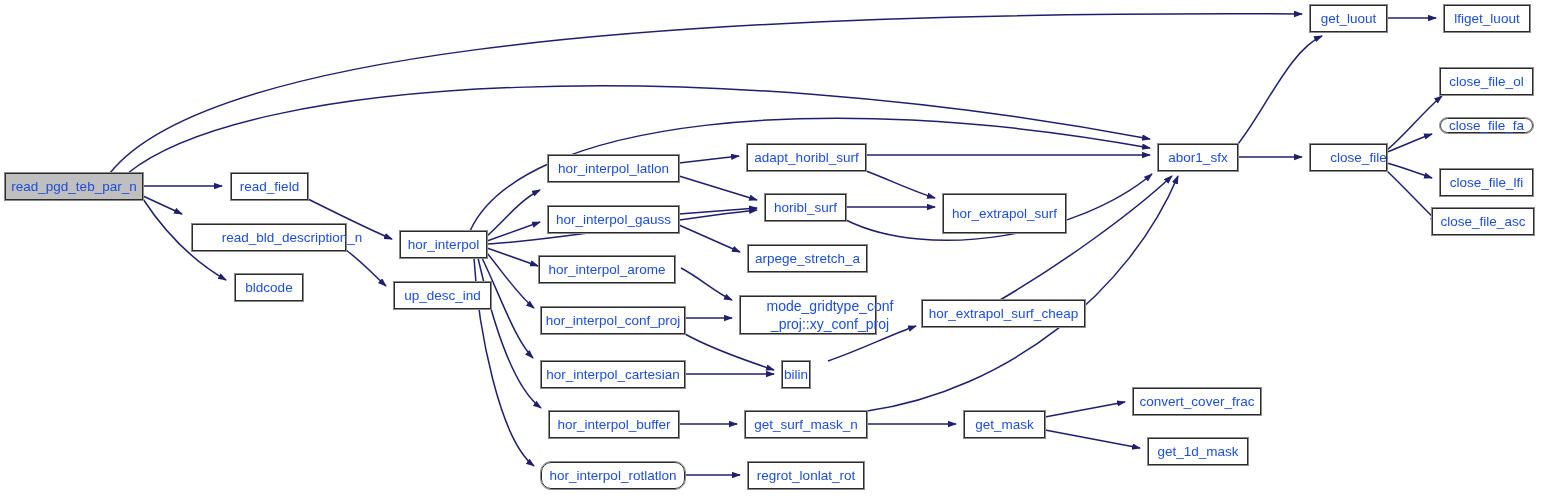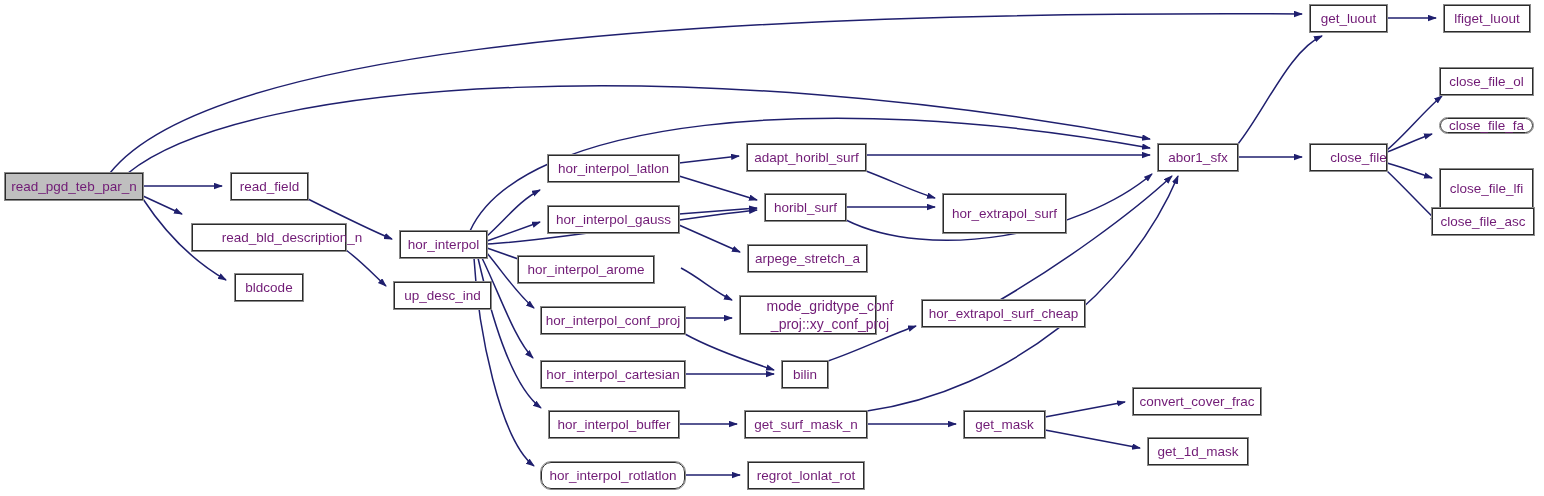--- a/index.html
+++ b/index.html
@@ -15,21 +15,21 @@
     position:absolute;
     box-sizing:border-box;
     background:#ffffff;
     border:1px solid #2b2b2b;
     outline:1px solid #8a8a8a;
     outline-offset:0px;
     display:flex;
     align-items:center;
     justify-content:center;
     font-size:13.5px;
-    color:#701a75;
+    color:#1d4ed8;
     line-height:1.12;
     text-align:center;
     white-space:pre;
     letter-spacing:0px;
     z-index:5;
   }
   .node.root{background:#bfbfbf;}
   .node.twoline{font-size:14px;line-height:1.32;padding-left:44px;}
 </style>
 </head>
@@ -90,40 +90,40 @@
   </svg>
   <div id="node-layer">
       <div class="node root" style="left: 5px; top: 173px; width: 138px; height: 27px;">read_pgd_teb_par_n</div>
       <div class="node" style="left: 231px; top: 173px; width: 77px; height: 27px;">read_field</div>
       <div class="node" style="left: 192px; top: 224px; width: 154px; height: 27px; padding-left: 46px;">read_bld_description_n</div>
       <div class="node" style="left: 235px; top: 274px; width: 68px; height: 27px;">bldcode</div>
       <div class="node" style="left: 400px; top: 231px; width: 87px; height: 27px;">hor_interpol</div>
       <div class="node" style="left: 394px; top: 282px; width: 97px; height: 27px;">up_desc_ind</div>
       <div class="node" style="left: 548px; top: 155px; width: 131px; height: 27px;">hor_interpol_latlon</div>
       <div class="node" style="left: 548px; top: 206px; width: 131px; height: 27px;">hor_interpol_gauss</div>
-      <div class="node" style="left: 518px; top: 256px; width: 136px; height: 27px;">hor_interpol_arome</div>
+      <div class="node" style="left: 539px; top: 256px; width: 136px; height: 27px;">hor_interpol_arome</div>
       <div class="node" style="left: 541px; top: 307px; width: 144px; height: 27px;">hor_interpol_conf_proj</div>
       <div class="node" style="left: 541px; top: 361px; width: 144px; height: 27px;">hor_interpol_cartesian</div>
       <div class="node" style="left: 549px; top: 411px; width: 130px; height: 27px;">hor_interpol_buffer</div>
       <div class="node" style="left: 541px; top: 462px; width: 144px; height: 27px; border-radius: 10px;">hor_interpol_rotlatlon</div>
       <div class="node" style="left: 747px; top: 144px; width: 119px; height: 27px;">adapt_horibl_surf</div>
       <div class="node" style="left: 765px; top: 194px; width: 81px; height: 27px;">horibl_surf</div>
       <div class="node" style="left: 748px; top: 245px; width: 119px; height: 27px;">arpege_stretch_a</div>
       <div class="node twoline" style="left: 740px; top: 296px; width: 136px; height: 38px;">mode_gridtype_conf
 _proj::xy_conf_proj</div>
-      <div class="node" style="left: 782px; top: 361px; width: 46px; height: 27px;">bilin</div>
+      <div class="node" style="left: 782px; top: 361px; width: 28px; height: 27px;">bilin</div>
       <div class="node" style="left: 745px; top: 411px; width: 122px; height: 27px;">get_surf_mask_n</div>
       <div class="node" style="left: 748px; top: 462px; width: 116px; height: 27px;">regrot_lonlat_rot</div>
       <div class="node" style="left: 943px; top: 194px; width: 123px; height: 39px;">hor_extrapol_surf</div>
       <div class="node" style="left: 922px; top: 300px; width: 163px; height: 27px;">hor_extrapol_surf_cheap</div>
       <div class="node" style="left: 964px; top: 411px; width: 81px; height: 27px;">get_mask</div>
       <div class="node" style="left: 1133px; top: 388px; width: 128px; height: 27px;">convert_cover_frac</div>
       <div class="node" style="left: 1148px; top: 438px; width: 100px; height: 27px;">get_1d_mask</div>
       <div class="node" style="left: 1158px; top: 144px; width: 80px; height: 27px;">abor1_sfx</div>
       <div class="node" style="left: 1310px; top: 5px; width: 77px; height: 27px;">get_luout</div>
       <div class="node" style="left: 1444px; top: 5px; width: 86px; height: 27px;">lfiget_luout</div>
       <div class="node" style="left: 1310px; top: 144px; width: 77px; height: 27px; padding-left: 20px;">close_file</div>
       <div class="node" style="left: 1440px; top: 68px; width: 93px; height: 27px;">close_file_ol</div>
       <div class="node" style="left: 1440px; top: 118px; width: 93px; height: 15px; border-radius: 13px;">close_file_fa</div>
-      <div class="node" style="left: 1440px; top: 169px; width: 93px; height: 40px; text-align: right;">close_file_lfi</div>
+      <div class="node" style="left: 1440px; top: 169px; width: 93px; height: 27px; text-align: right;">close_file_lfi</div>
       <div class="node" style="left: 1432px; top: 208px; width: 102px; height: 27px;">close_file_asc</div>
     </div>
 </div>
 
 </body></html>

